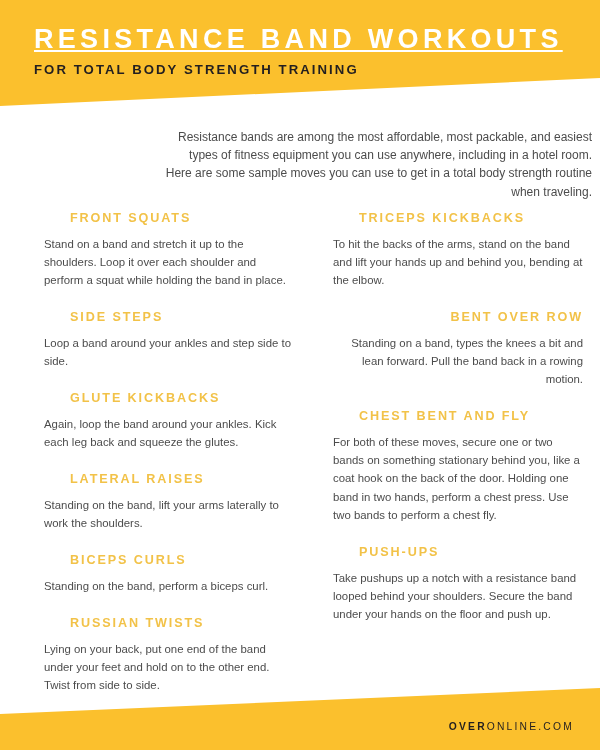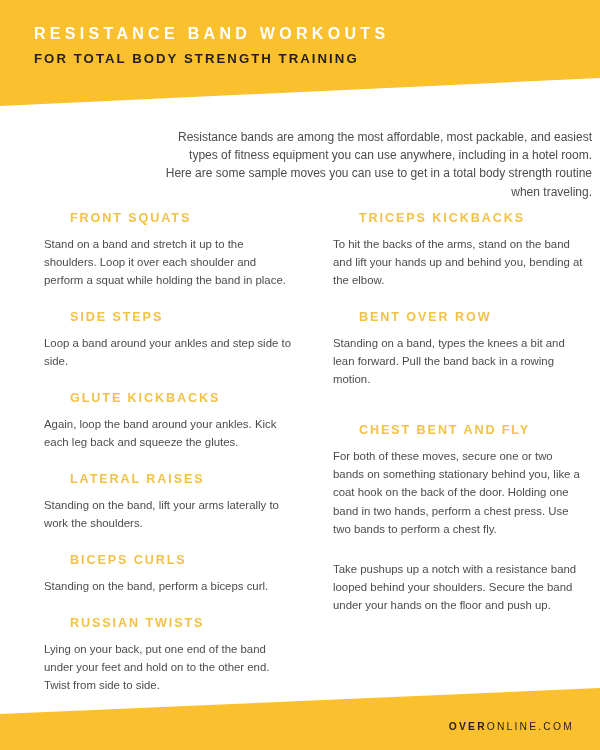--- a/index.html
+++ b/index.html
@@ -27,25 +27,26 @@
     clip-path: polygon(0 0, 600px 0, 600px 78px, 0 106px);
   }
   .header-inner {
     position:absolute;
     top:0; left:0;
     width:600px; height:110px;
     padding:26px 0 0 34px;
   }
   .main-title {
     color:#ffffff;
-    font-size:16px;
+    font-size:27px;
     font-weight:bold;
     letter-spacing:4.3px;
     line-height:1;
     white-space:nowrap;
+    text-decoration:underline;
   }
   .sub-title {
     color:#231f20;
     font-size:13.2px;
     font-weight:bold;
     letter-spacing:2.05px;
     line-height:1;
     margin-top:10px;
     white-space:nowrap;
   }
@@ -151,29 +152,30 @@
         <div class="section-heading">RUSSIAN TWISTS</div>
         <div class="section-body">Lying on your back, put one end of the band under your feet and hold on to the other end. Twist from side to side.</div>
       </div>
     </div>
 
     <div class="col col-right">
       <div class="section" style="margin-bottom:22px;">
         <div class="section-heading">TRICEPS KICKBACKS</div>
         <div class="section-body">To hit the backs of the arms, stand on the band and lift your hands up and behind you, bending at the elbow.</div>
       </div>
-      <div class="section" style="margin-bottom:36px;">
+      <div class="section" style="margin-bottom:22px;text-align:right;">
         <div class="section-heading">BENT OVER ROW</div>
         <div class="section-body">Standing on a band, types the knees a bit and lean forward. Pull the band back in a rowing motion.</div>
       </div>
       <div class="section" style="margin-bottom:22px;">
         <div class="section-heading">CHEST BENT AND FLY</div>
         <div class="section-body">For both of these moves, secure one or two bands on something stationary behind you, like a coat hook on the back of the door. Holding one band in two hands, perform a chest press. Use two bands to perform a chest fly.</div>
       </div>
       <div class="section">
+        <div class="section-heading">PUSH-UPS</div>
         <div class="section-body">Take pushups up a notch with a resistance band looped behind your shoulders. Secure the band under your hands on the floor and push up.</div>
       </div>
     </div>
 
   </div>
 
   <div class="footer-banner"></div>
   <div class="footer-site"><span class="brand">OVER</span><span class="rest">ONLINE.COM</span></div>
 
 </div>

